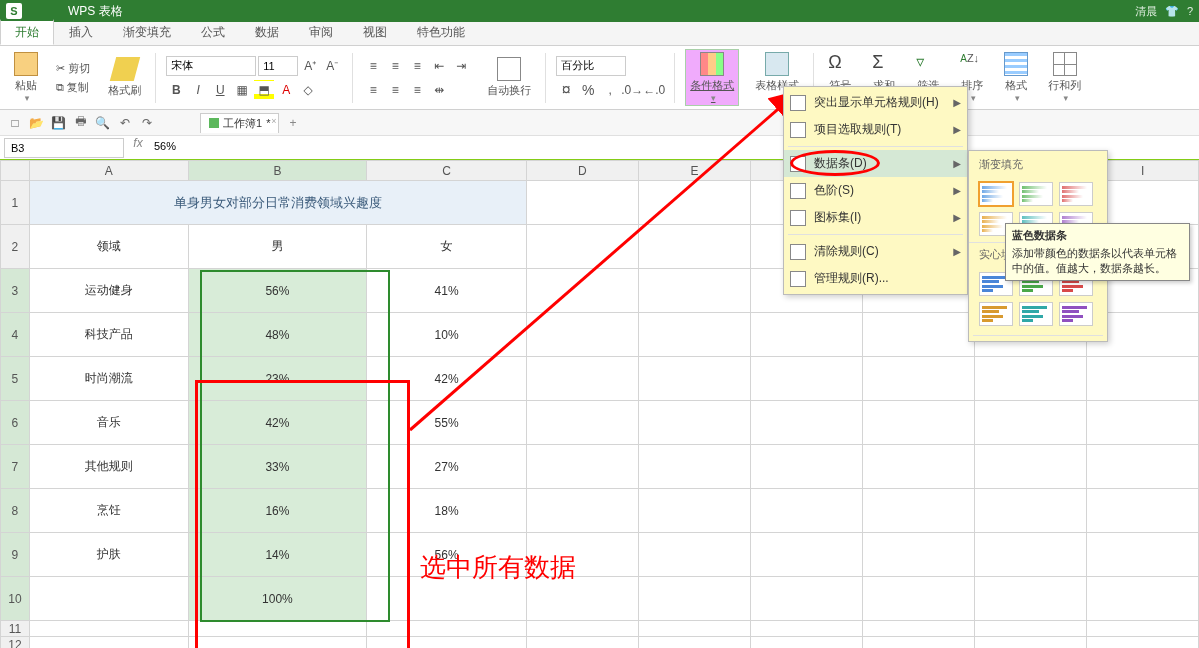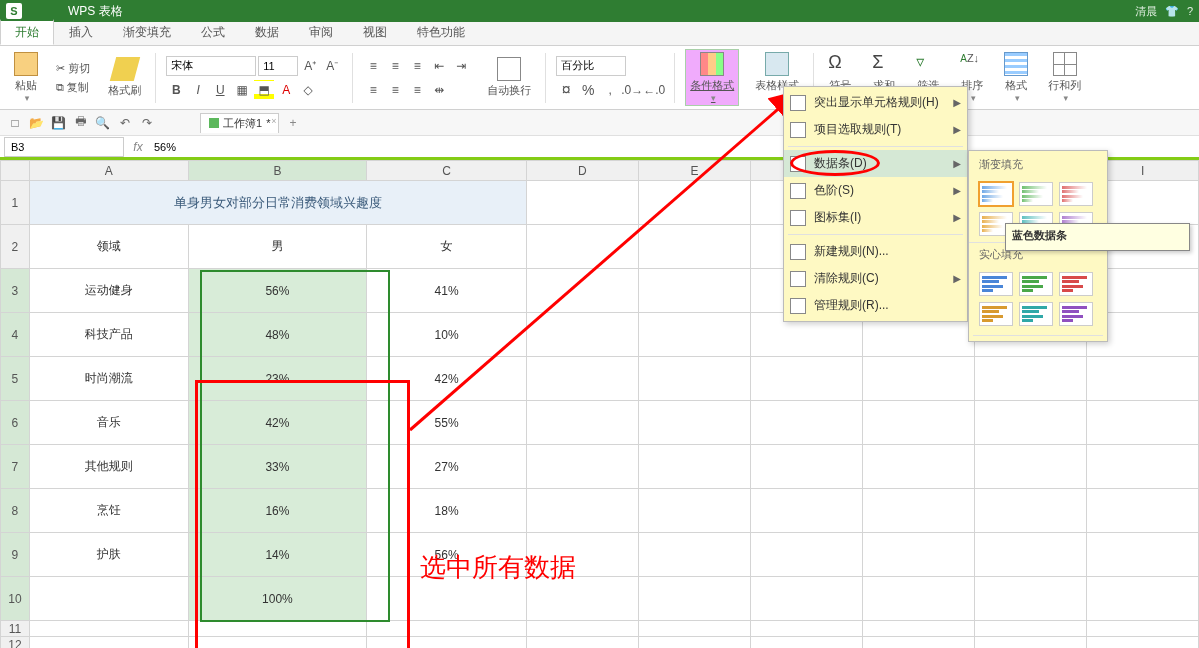--- a/index.html
+++ b/index.html
@@ -33,21 +33,21 @@
 .highlighted { background: #f0abfc; border: 1px solid #a8d0a8; text-decoration: underline; }
 
 
 .qat { height: 26px; background: #f7f7f7; border-bottom: 1px solid #e0e0e0; display: flex; align-items: center; padding: 0 6px; gap: 4px; }
 .qat .q { width: 18px; height: 18px; cursor: pointer; display: inline-flex; align-items: center; justify-content: center; font-size: 12px; color: #666; }
 .sheet-tab { margin-left: 40px; background: #fff; border: 1px solid #ccc; border-bottom: none; padding: 2px 8px 2px 8px; font-size: 11px; display: flex; align-items: center; gap: 4px; position: relative; }
 .sheet-tab .g { width: 10px; height: 10px; background: #5cb85c; }
 .sheet-tab .x { position: absolute; right: 2px; top: 2px; font-size: 9px; color: #aaa; }
 
 
-.fbar { height: 24px; border-bottom: 3px solid #84cc16; display: flex; align-items: center; }
+.fbar { height: 24px; border-bottom: 1px solid #84cc16; display: flex; align-items: flex-start; }
 .namebox { width: 120px; border: 1px solid #ccc; margin: 2px 4px; height: 20px; font-size: 11px; padding: 0 6px; }
 .fx { width: 20px; text-align: center; font-style: italic; color: #888; }
 .formula-input { flex: 1; border: none; height: 20px; font-size: 11px; padding: 0 6px; }
 
 
 .grid-wrap { position: relative; }
 .grid { border-collapse: collapse; table-layout: fixed; }
 .grid th, .grid td { border: 1px solid #d4d4d4; font-size: 12px; text-align: center; vertical-align: middle; }
 .grid .corner { width: 30px; height: 20px; background: #f0f0f0; }
 .grid .colh { height: 20px; background: #f0f0f0; color: #555; font-weight: normal; }
@@ -498,24 +498,20 @@
         <span class="arr">▶</span>
       </div>
       <div class="mi">
         <span class="mic mic-box"></span>
         <span>图标集(I)</span>
         <span class="arr">▶</span>
       </div>
       <div class="msep"></div>
       <div class="mi">
         <span class="mic mic-box"></span>
-        <span>新建规则(N)...</span>
-      </div>
-      <div class="mi">
-        <span class="mic mic-box"></span>
         <span>清除规则(C)</span>
         <span class="arr">▶</span>
       </div>
       <div class="mi">
         <span class="mic mic-box"></span>
         <span>管理规则(R)...</span>
       </div>
     </div>
 </div>
 
@@ -598,13 +594,14 @@
         <div class="bar" style="width: 60%; background: rgb(144, 80, 192);"></div>
         <div class="bar" style="width: 75%; background: rgb(144, 80, 192);"></div>
         <div class="bar" style="width: 40%; background: rgb(144, 80, 192);"></div>
       </div>
     </div>
   <div class="msep"></div>
 </div>
 
 <div class="tooltip" style="left:1005px; top:223px; width:185px;">
   <div class="tt-title">蓝色数据条</div>
+  <div>添加带颜色的数据条以代表单元格中的值。值越大，数据条越长。</div>
 </div>
 
 </body></html>

